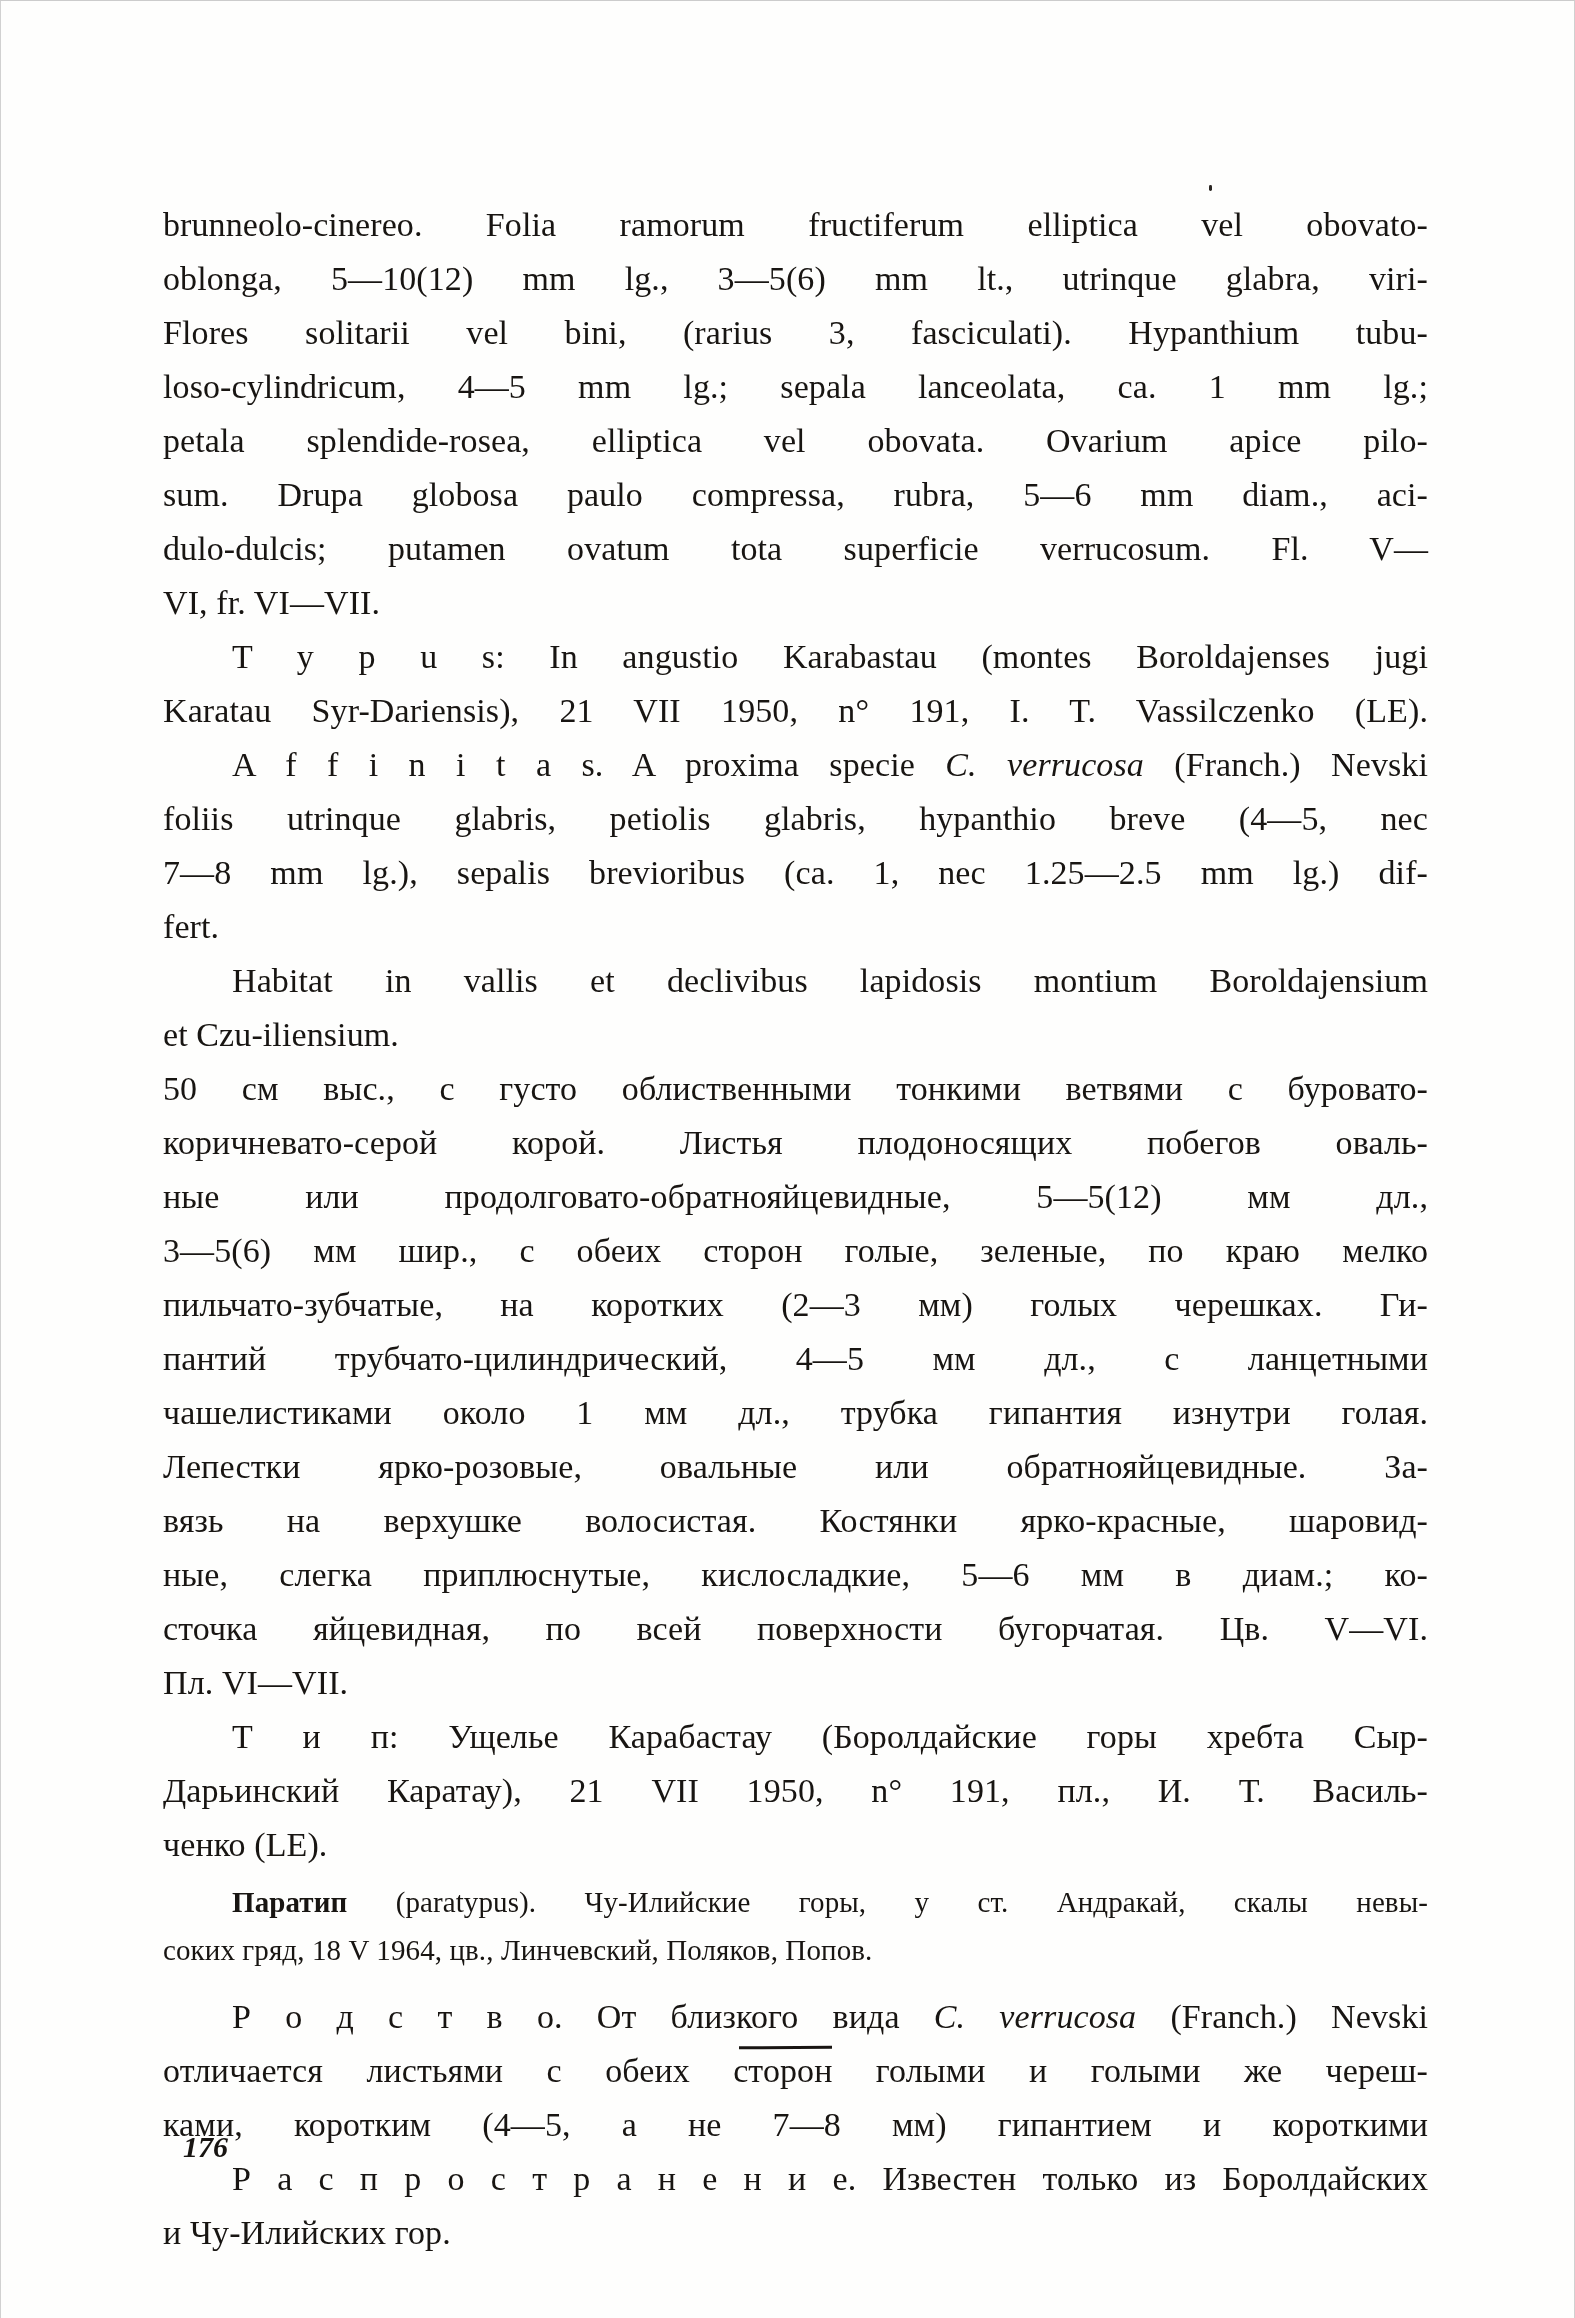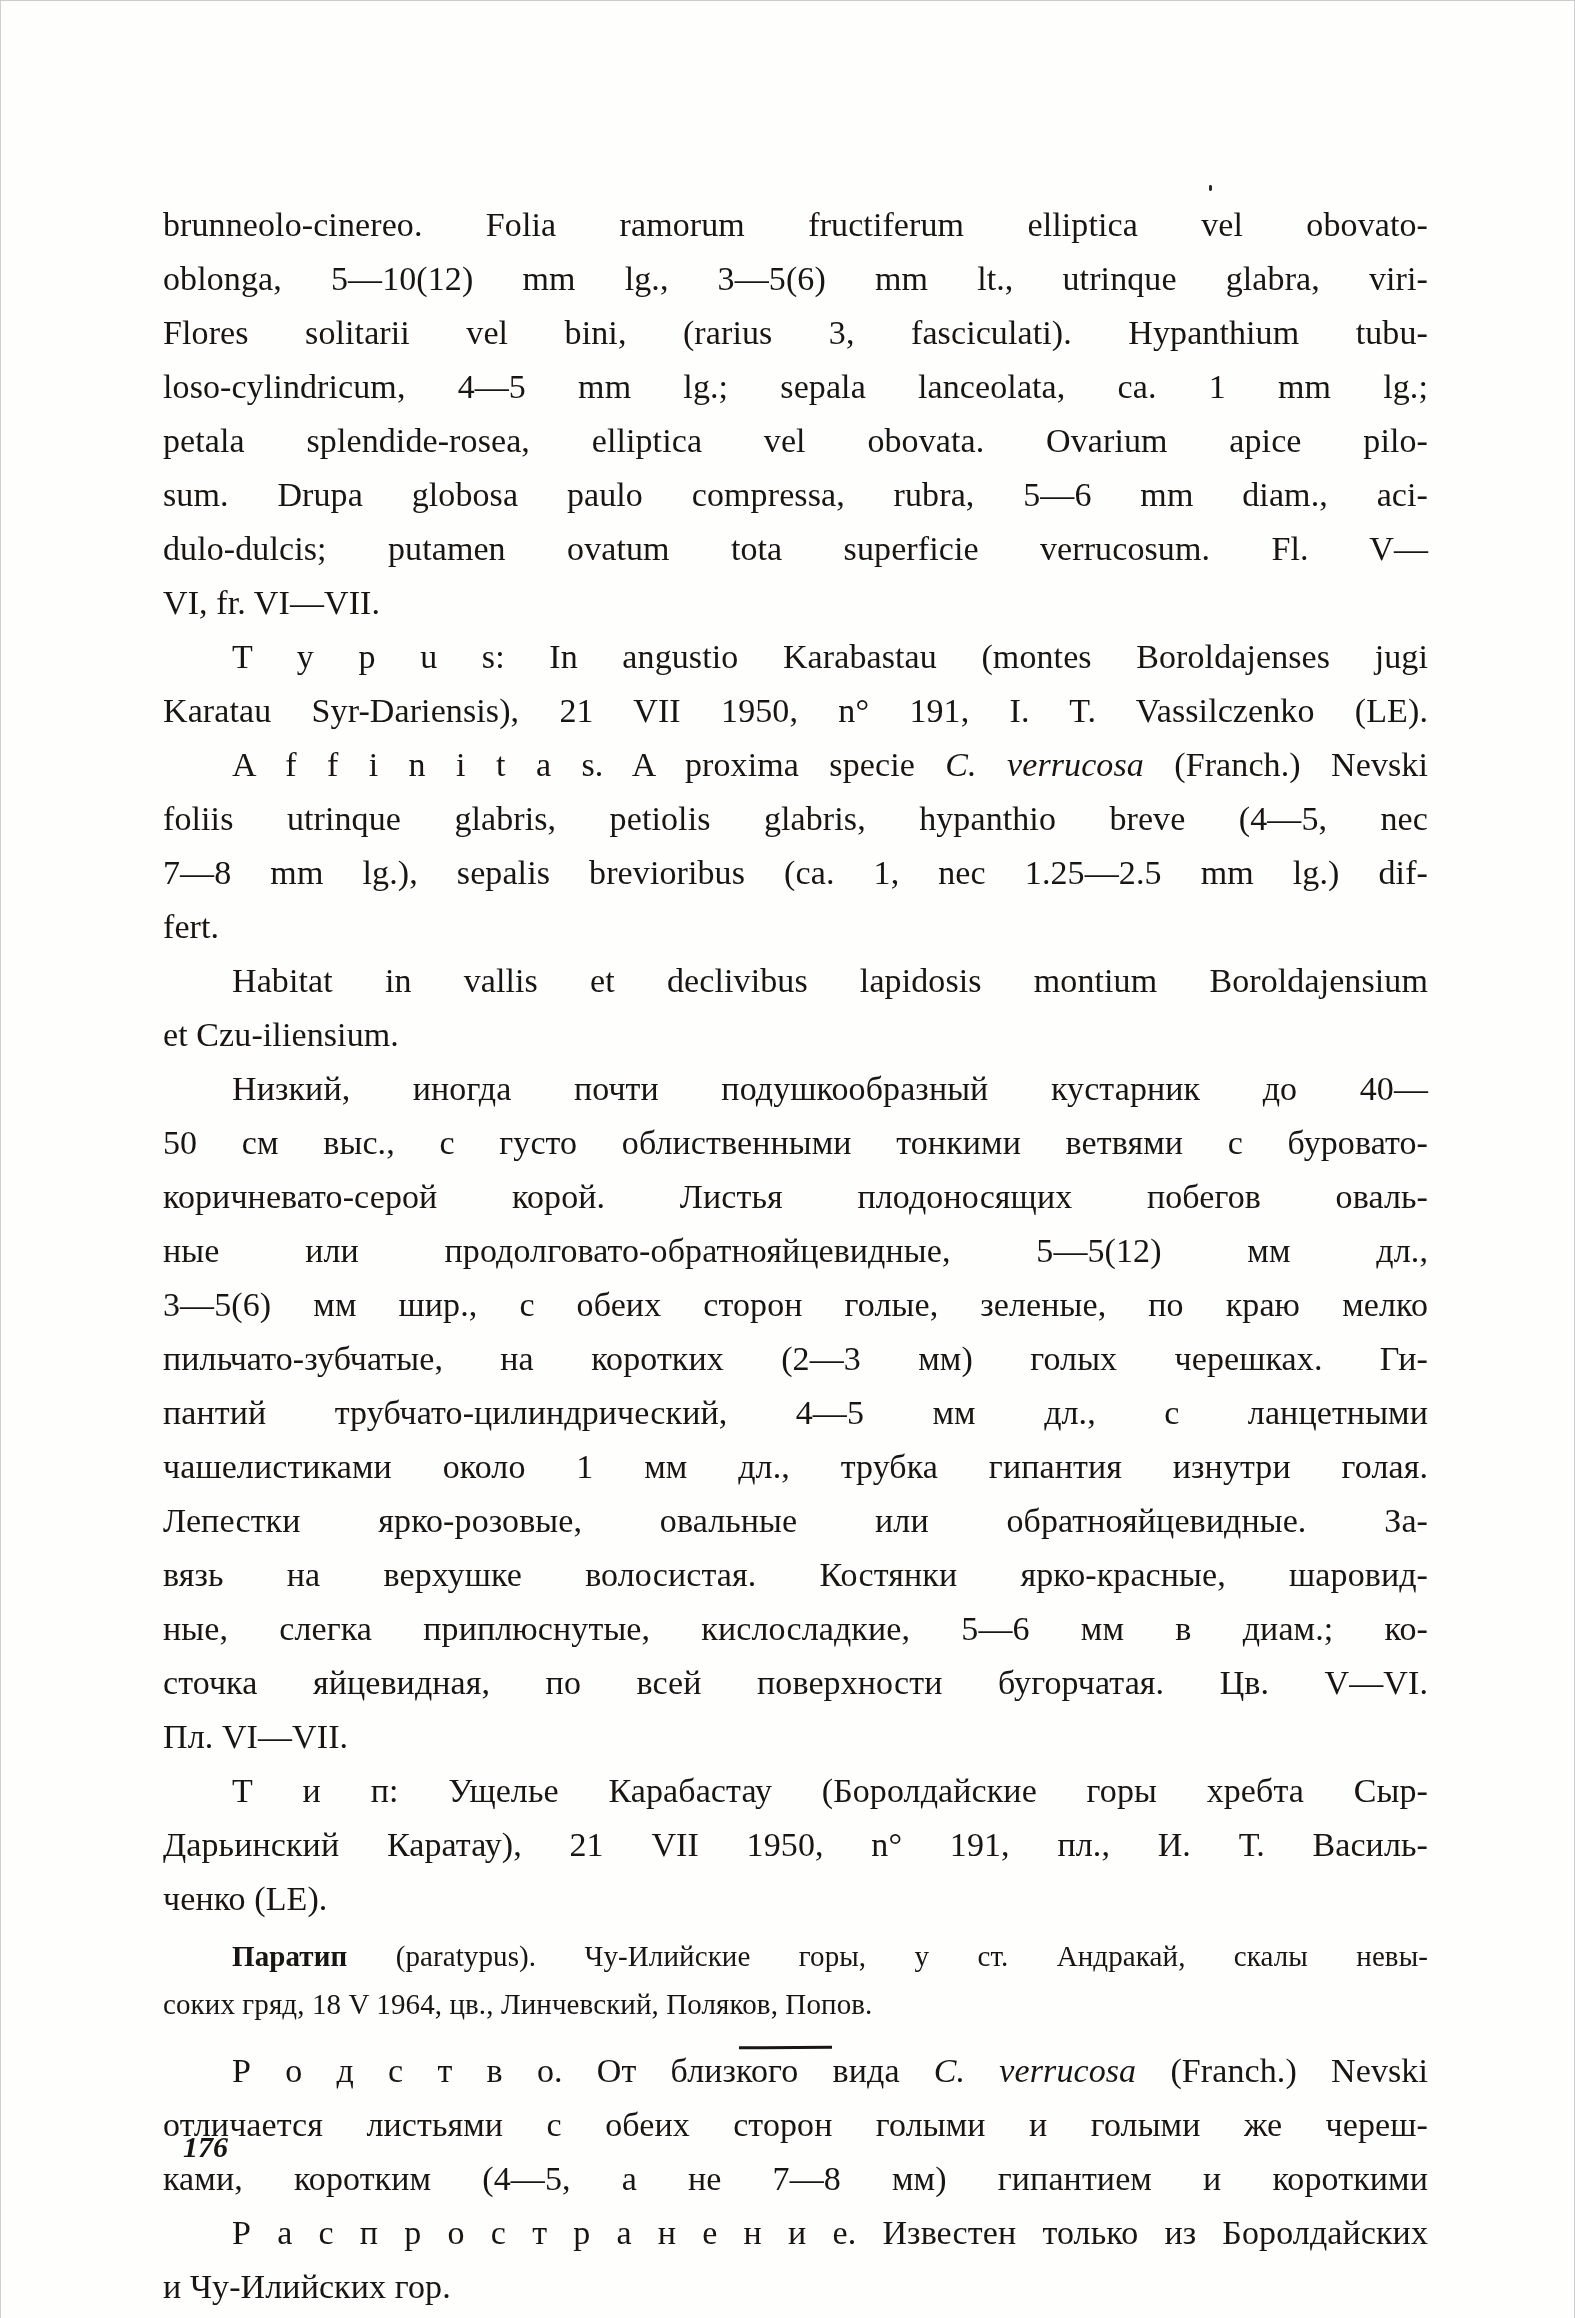--- a/index.html
+++ b/index.html
@@ -92,21 +92,20 @@
       <div class="line"><span>dulo-dulcis; putamen ovatum tota superficie verrucosum. Fl. V—</span></div>
       <div class="line last"><span>VI, fr. VI—VII.</span></div>
       <div class="line indent"><span>T y p u s: In angustio Karabastau (montes Boroldajenses jugi</span></div>
       <div class="line"><span>Karatau Syr-Dariensis), 21 VII 1950, n° 191, I. T. Vassilczenko (LE).</span></div>
       <div class="line indent"><span>A f f i n i t a s. A proxima specie </span><span class="it">C. verrucosa</span><span> (Franch.) Nevski</span></div>
       <div class="line"><span>foliis utrinque glabris, petiolis glabris, hypanthio breve (4—5, nec</span></div>
       <div class="line"><span>7—8 mm lg.), sepalis brevioribus (ca. 1, nec 1.25—2.5 mm lg.) dif-</span></div>
       <div class="line last"><span>fert.</span></div>
       <div class="line indent"><span>Habitat in vallis et declivibus lapidosis montium Boroldajensium</span></div>
       <div class="line last"><span>et Czu-iliensium.</span></div>
-      <div class="line indent"><span>Низкий, иногда почти подушкообразный кустарник до 40—</span></div>
       <div class="line"><span>50 см выс., с густо облиственными тонкими ветвями с буровато-</span></div>
       <div class="line"><span>коричневато-серой корой. Листья плодоносящих побегов оваль-</span></div>
       <div class="line"><span>ные или продолговато-обратнояйцевидные, 5—5(12) мм дл.,</span></div>
       <div class="line"><span>3—5(6) мм шир., с обеих сторон голые, зеленые, по краю мелко</span></div>
       <div class="line"><span>пильчато-зубчатые, на коротких (2—3 мм) голых черешках. Ги-</span></div>
       <div class="line"><span>пантий трубчато-цилиндрический, 4—5 мм дл., с ланцетными</span></div>
       <div class="line"><span>чашелистиками около 1 мм дл., трубка гипантия изнутри голая.</span></div>
       <div class="line"><span>Лепестки ярко-розовые, овальные или обратнояйцевидные. За-</span></div>
       <div class="line"><span>вязь на верхушке волосистая. Костянки ярко-красные, шаровид-</span></div>
       <div class="line"><span>ные, слегка приплюснутые, кислосладкие, 5—6 мм в диам.; ко-</span></div>

